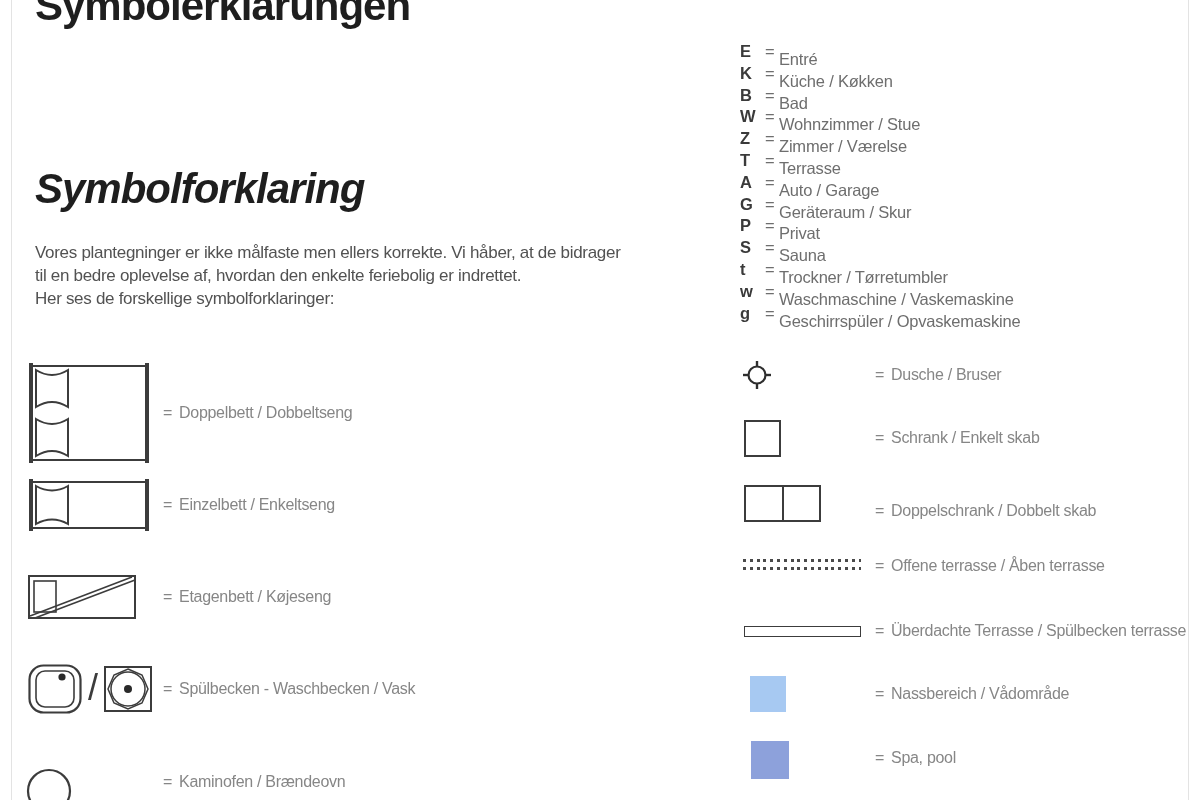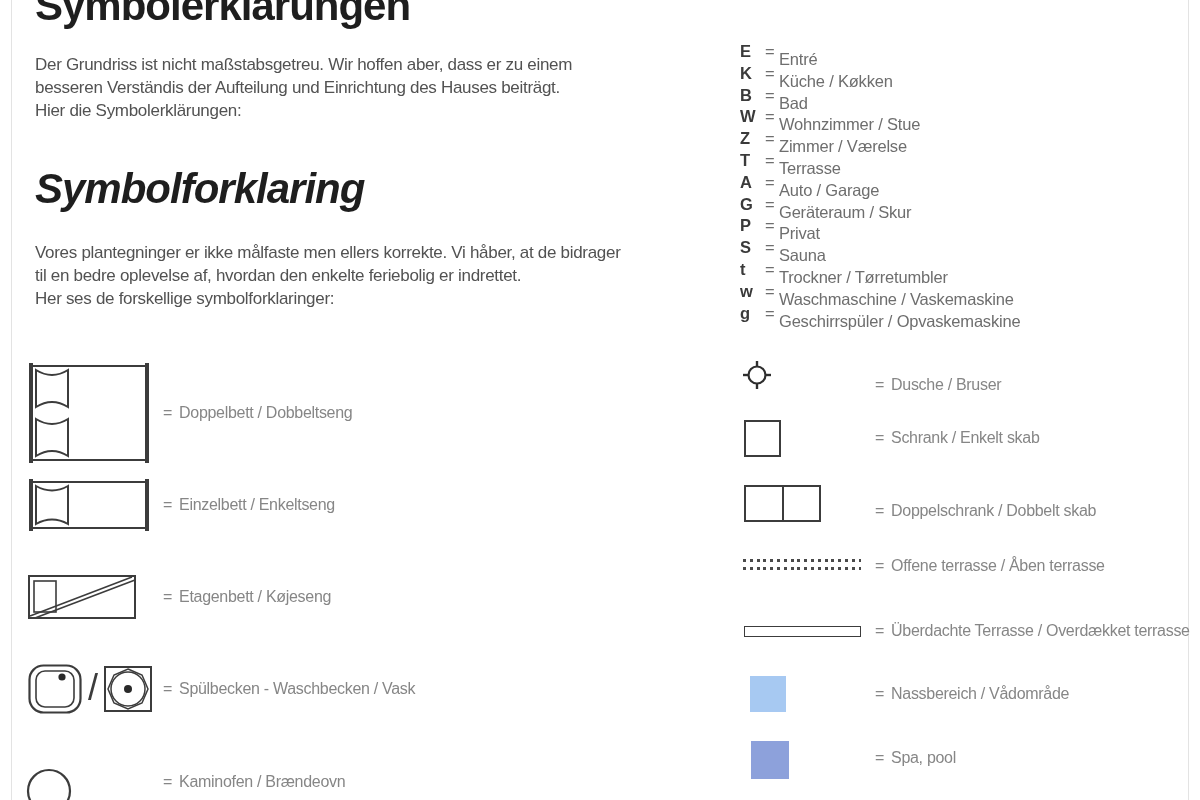--- a/index.html
+++ b/index.html
@@ -55,25 +55,20 @@
 </style>
 </head>
 <body>
 
 <div id="page">
   <div class="edge left"></div>
   <div class="edge right"></div>
 
   <h1 id="title-de" class="h-title">Symbolerklärungen</h1>
 
-  <div id="intro-de" class="para">
-    <div>Der Grundriss ist nicht maßstabsgetreu. Wir hoffen aber, dass er zu einem</div>
-    <div>besseren Verständis der Aufteilung und Einrichtung des Hauses beiträgt.</div>
-    <div>Hier die Symbolerklärungen:</div>
-  </div>
 
   <h2 id="title-da" class="h-title">Symbolforklaring</h2>
 
   <div id="intro-da" class="para">
     <div>Vores plantegninger er ikke målfaste men ellers korrekte. Vi håber, at de bidrager</div>
     <div>til en bedre oplevelse af, hvordan den enkelte feriebolig er indrettet.</div>
     <div>Her ses de forskellige symbolforklaringer:</div>
   </div>
 
   <div class="abbr-list">
@@ -204,37 +199,37 @@
 
   <span class="icon" style="left:742px;top:360px;">
     <svg width="30" height="30" viewBox="0 0 30 30">
       <circle cx="15" cy="15" r="8.5" fill="none" stroke="#2e2e2e" stroke-width="2.2"></circle>
       <line x1="15" y1="1" x2="15" y2="6" stroke="#2e2e2e" stroke-width="2.4"></line>
       <line x1="15" y1="24" x2="15" y2="29" stroke="#2e2e2e" stroke-width="2.4"></line>
       <line x1="1" y1="15" x2="6" y2="15" stroke="#2e2e2e" stroke-width="2.4"></line>
       <line x1="24" y1="15" x2="29" y2="15" stroke="#2e2e2e" stroke-width="2.4"></line>
     </svg>
   </span>
-  <span class="sym-label" style="left:875px;top:376px;text-align:center;"><span class="eq">=</span><span>Dusche / Bruser</span></span>
+  <span class="sym-label" style="left:875px;top:366px;text-align:center;"><span class="eq">=</span><span>Dusche / Bruser</span></span>
 
   <div class="sq" style="left:744px;top:420px;width:37px;height:37px;"></div>
   <span class="sym-label" style="left:875px;top:429px;"><span class="eq">=</span><span>Schrank / Enkelt skab</span></span>
 
   <div class="dbl-cab" style="left:744px;top:485px;width:77px;height:37px;">
     <div class="divider"></div>
   </div>
   <span class="sym-label" style="left:875px;top:494px;margin-top:8px;"><span class="eq">=</span><span>Doppelschrank / Dobbelt skab</span></span>
 
   <div class="dots" style="left:743px;top:559px;width:118px;height:12px;">
     <div class="dotrow r1"></div>
     <div class="dotrow r2"></div>
   </div>
   <span class="sym-label" style="left:875px;top:557px;text-align:center;"><span class="eq">=</span><span>Offene terrasse / Åben terrasse</span></span>
 
   <div class="thin-rect" style="left:744px;top:626px;width:117px;height:11px;"></div>
-  <span class="sym-label" style="left:875px;top:622px;"><span class="eq">=</span><span>Überdachte Terrasse / Overdækket terrasse</span></span>
+  <span class="sym-label" style="left:875px;top:622px;"><span class="eq">=</span><span>Überdachte Terrasse / Spülbecken terrasse</span></span>
 
   <div class="swatch" style="left: 750px; top: 676px; width: 36px; height: 36px; background: rgb(167, 201, 242);"></div>
   <span class="sym-label" style="left:875px;top:685px;"><span class="eq">=</span><span>Nassbereich / Vådområde</span></span>
 
   <div class="swatch" style="left: 751px; top: 741px; width: 38px; height: 38px; background: rgb(141, 161, 219);"></div>
   <span class="sym-label" style="left:875px;top:749px;"><span class="eq">=</span><span>Spa, pool</span></span>
 </div>
 
 </body></html>

